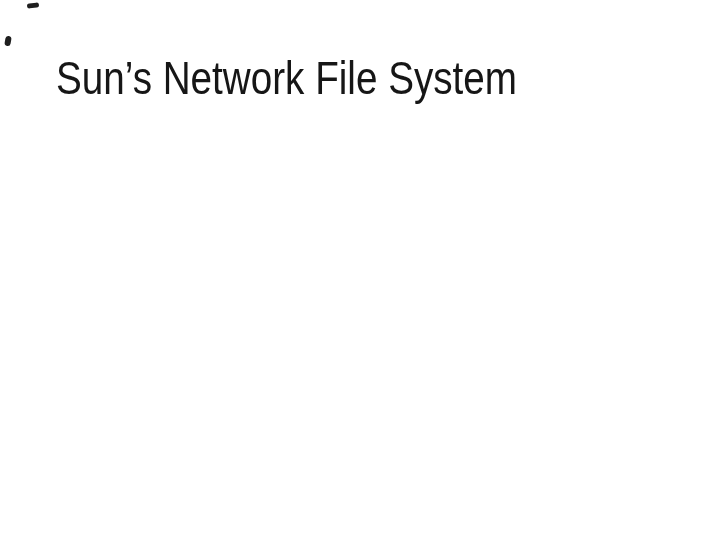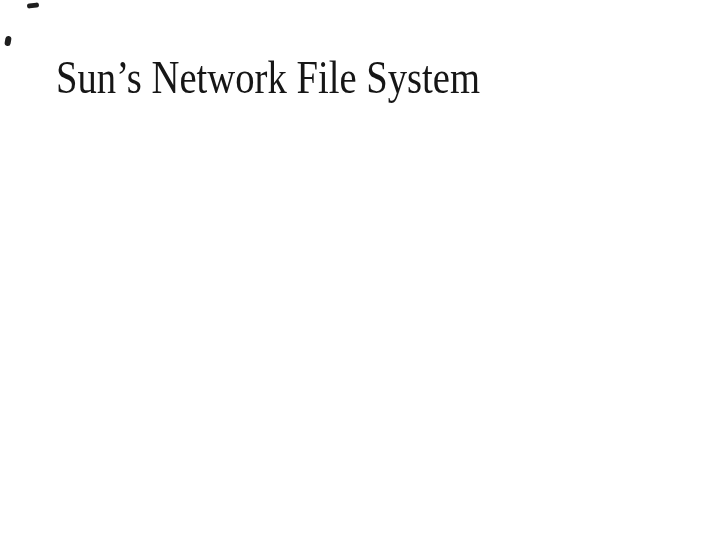--- a/index.html
+++ b/index.html
@@ -6,21 +6,21 @@
     margin: 0;
     padding: 0;
     background: #ffffff;
   }
   .slide {
     position: relative;
     width: 720px;
     height: 540px;
     background: #ffffff;
     overflow: hidden;
-    font-family: Liberation Serif, serif;
+    font-family: Liberation Sans, sans-serif;
   }
   .slide-title {
     position: absolute;
     left: 56px;
     top: 55px;
     font-size: 46px;
     line-height: 1;
     font-weight: 400;
     color: #161616;
     white-space: nowrap;

